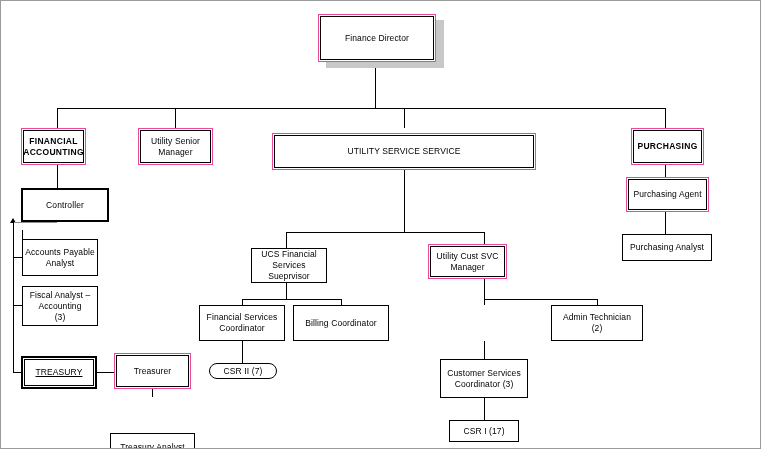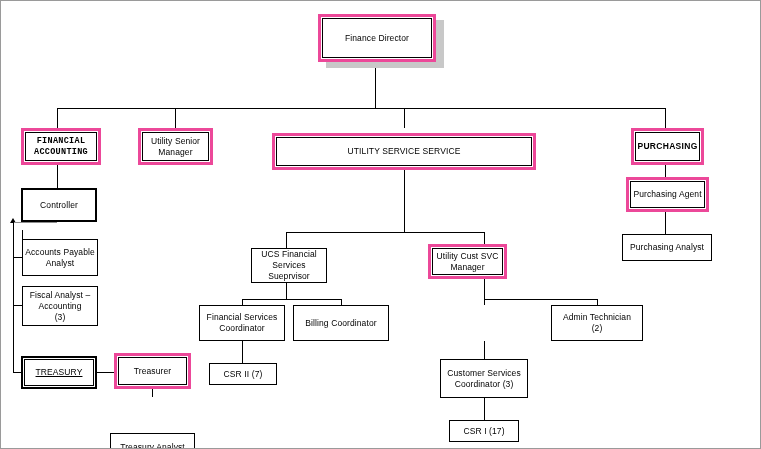--- a/index.html
+++ b/index.html
@@ -55,21 +55,21 @@
     justify-content: center;
     text-align: center;
     color: #000000;
     font-size: 8.5px;
     line-height: 11px;
     letter-spacing: 0.1px;
     padding: 1px 2px;
   }
   
   .node.double {
-    border: 3px solid #ec4899;
+    border: 1px solid #ec4899;
     box-shadow: inset 0 0 0 1px #ffffff, inset 0 0 0 2px #000000;
   }
   
   .node.thick {
     border: 2px solid #000000;
   }
   .node.bold-label {
     font-weight: bold;
     letter-spacing: 0.3px;
   }
@@ -133,39 +133,39 @@
 
   <div class="conn v" style="left:665px; top:165px; height:12px;"></div>
   <div class="conn v" style="left:665px; top:212px; height:22px;"></div>
 
   <div class="shadow-block" style="left:326px; top:20px; width:118px; height:48px;"></div>
 
   <div class="node double" style="left:318px; top:14px; width:118px; height:48px;">
     <span class="lbl">Finance Director</span>
   </div>
 
-  <div class="node double bold-label" style="left:21px; top:128px; width:80px; height:37px;font-family:Liberation Mono, monospace;">
+  <div class="node double bold-label" style="left:21px; top:128px; width:65px; height:37px;">
     <span class="lbl">FINANCIAL
 ACCOUNTING</span>
   </div>
 
   <div class="node double" style="left:138px; top:128px; width:75px; height:37px;">
     <span class="lbl">Utility Senior
 Manager</span>
   </div>
 
   <div class="node double" style="left:272px; top:133px; width:264px; height:37px;">
     <span class="lbl">UTILITY SERVICE SERVICE</span>
   </div>
 
   <div class="node double bold-label" style="left:631px; top:128px; width:73px; height:37px;">
     <span class="lbl">PURCHASING</span>
   </div>
 
-  <div class="node thick" style="left:21px; top:188px; width:76px; height:34px;">
+  <div class="node thick" style="left:21px; top:188px; width:88px; height:34px;">
     <span class="lbl">Controller</span>
   </div>
 
   <div class="node" style="left:22px; top:239px; width:76px; height:37px;">
     <span class="lbl">Accounts Payable
 Analyst</span>
   </div>
 
   <div class="node" style="left:22px; top:286px; width:76px; height:40px;justify-content:center;">
     <span class="lbl">Fiscal Analyst –
@@ -192,21 +192,21 @@
 
   <div class="node" style="left:199px; top:305px; width:86px; height:36px;">
     <span class="lbl">Financial Services
 Coordinator</span>
   </div>
 
   <div class="node" style="left:293px; top:305px; width:96px; height:36px;">
     <span class="lbl">Billing Coordinator</span>
   </div>
 
-  <div class="node" style="left:209px; top:363px; width:68px; height:22px;">
+  <div class="node" style="left:209px; top:363px; width:68px; height:16px;border-radius:9px;">
     <span class="lbl">CSR II (7)</span>
   </div>
 
   <div class="node double" style="left:428px; top:244px; width:79px; height:35px;">
     <span class="lbl">Utility Cust SVC
 Manager</span>
   </div>
 
 
   <div class="node" style="left:551px; top:305px; width:92px; height:36px;">

